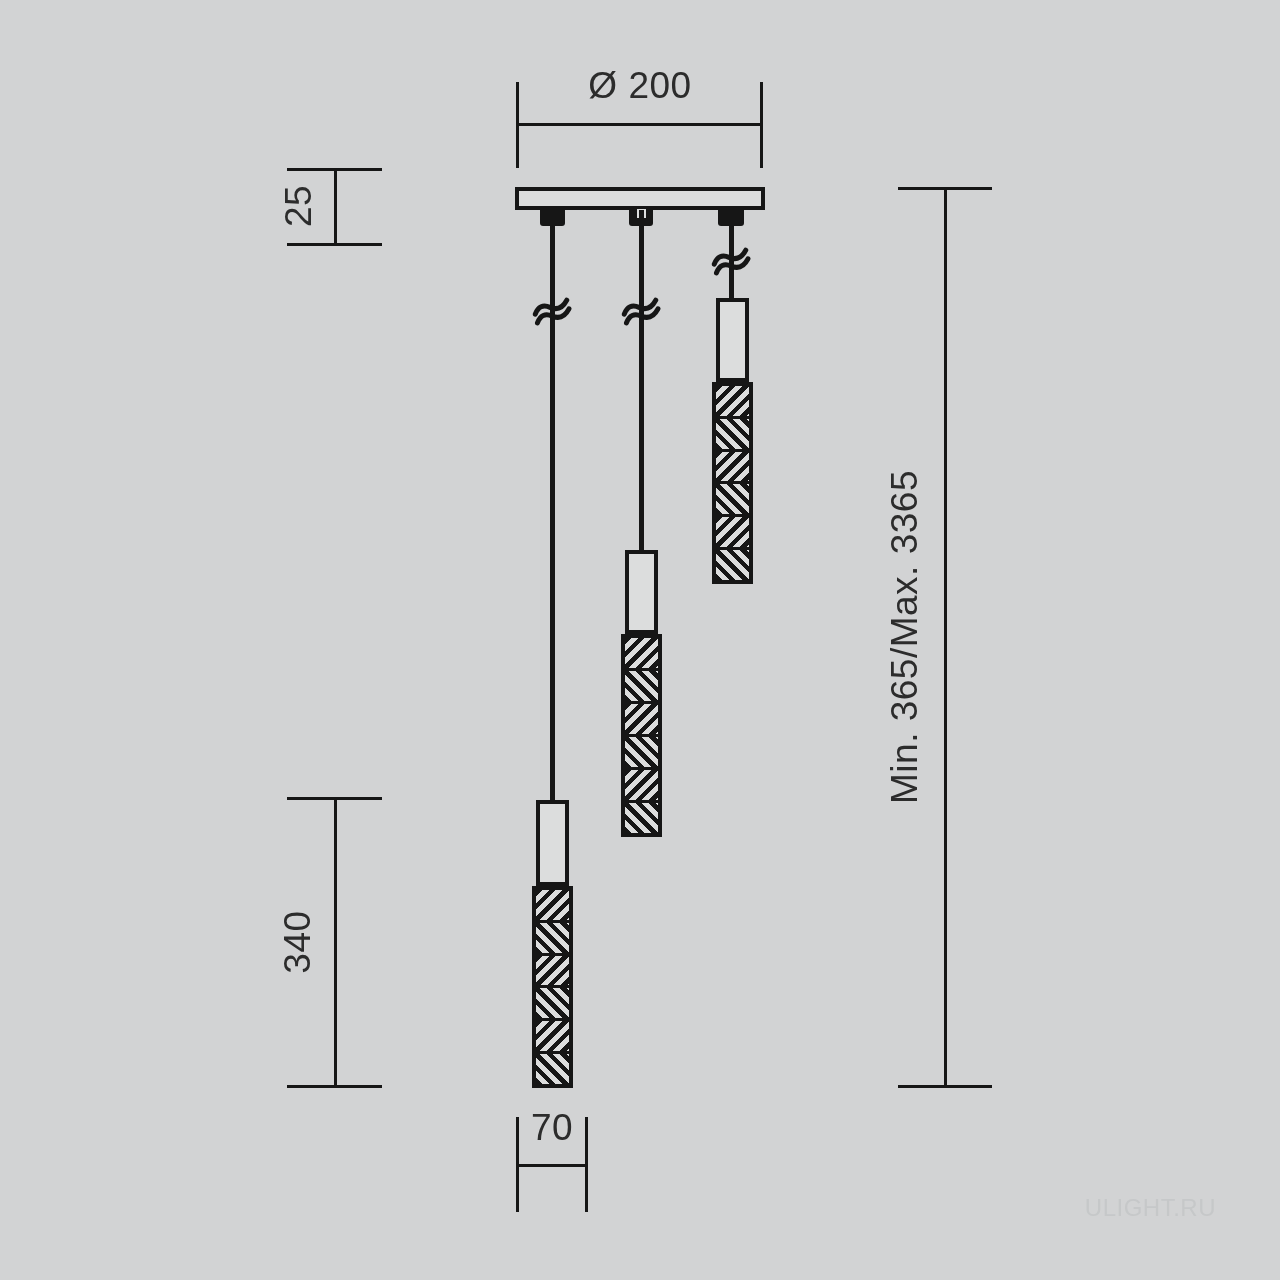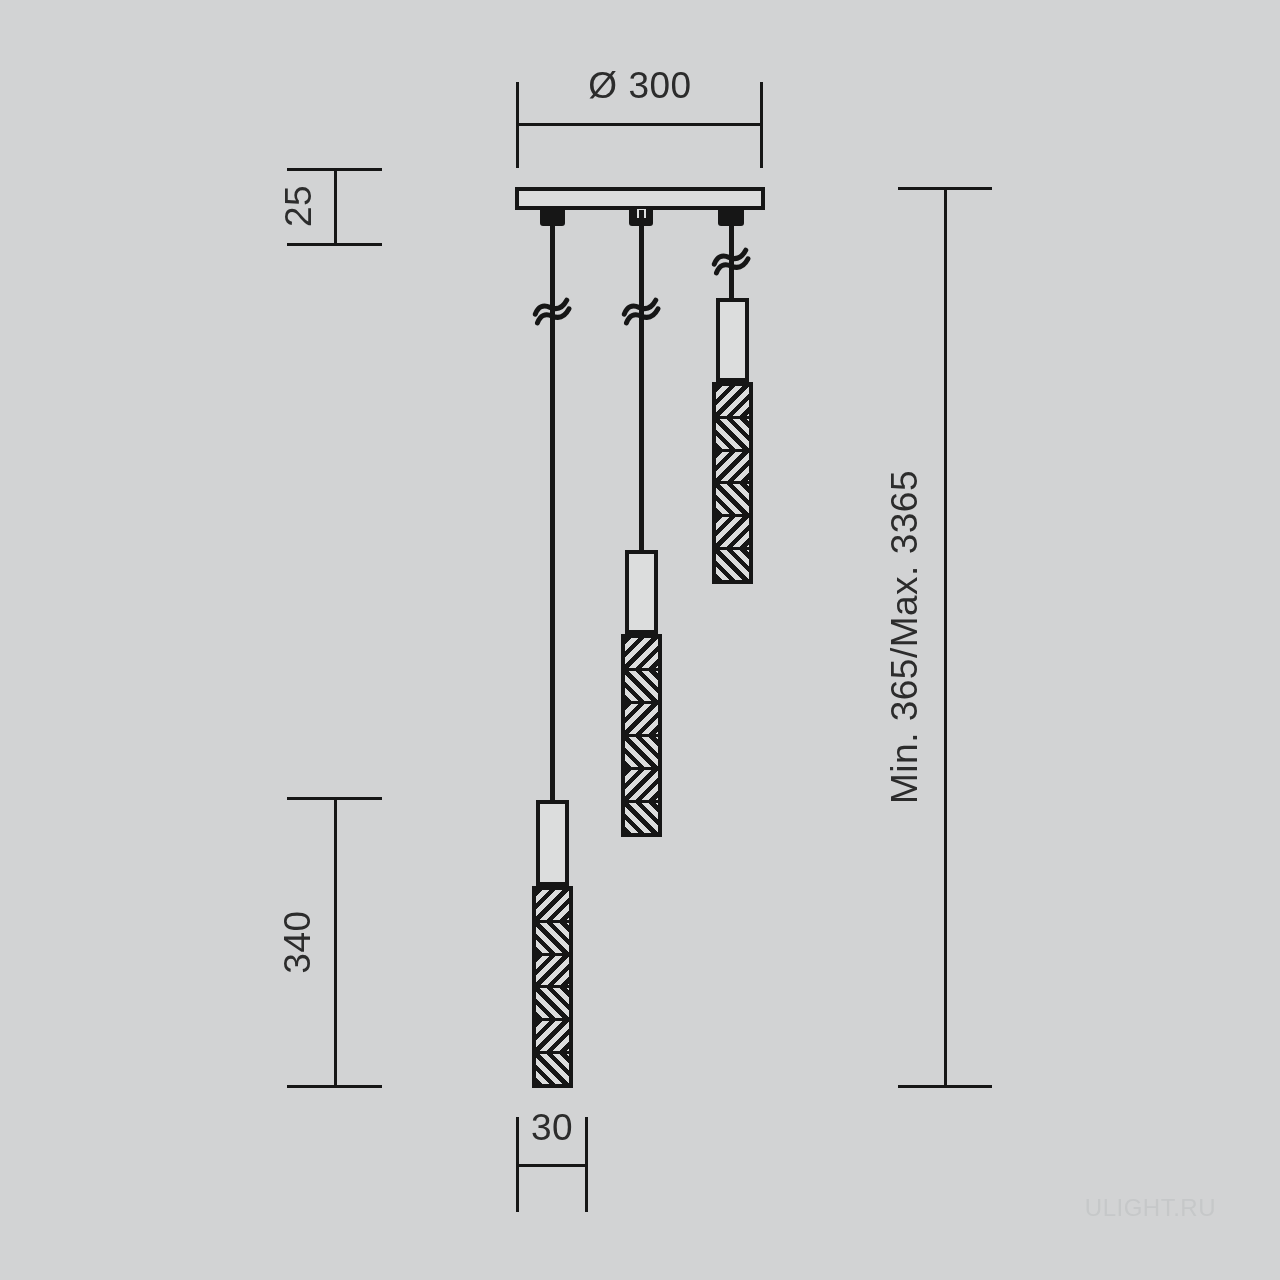--- a/index.html
+++ b/index.html
@@ -58,21 +58,21 @@
 </style>
 </head>
 <body>
 
 <div class="canvas">
 
   <div>
     <div class="vline" style="left:516px;top:82px;height:86px;"></div>
     <div class="vline" style="left:760px;top:82px;height:86px;"></div>
     <div class="hline" style="left:516px;top:123px;width:247px;"></div>
-    <div class="dim-label" style="left:540px;top:66px;width:200px;">Ø 300</div>
+    <div class="dim-label" style="left:540px;top:66px;width:200px;">Ø 200</div>
   </div>
 
   <div>
     <div class="hline" style="left:287px;top:168px;width:95px;"></div>
     <div class="hline" style="left:287px;top:243px;width:95px;"></div>
     <div class="vline" style="left:334px;top:168px;height:78px;"></div>
     <div class="dim-label rot" style="left:249px;top:186px;width:100px;height:40px;">25</div>
   </div>
 
   <div class="plate" style="left:515px;top:187px;width:250px;height:23px;"></div>
@@ -147,18 +147,18 @@
     <div class="hline" style="left:287px;top:797px;width:95px;"></div>
     <div class="hline" style="left:287px;top:1085px;width:95px;"></div>
     <div class="vline" style="left:334px;top:797px;height:291px;"></div>
     <div class="dim-label rot" style="left:229px;top:921px;width:140px;height:42px;">340</div>
   </div>
 
   <div>
     <div class="vline" style="left:516px;top:1117px;height:95px;"></div>
     <div class="vline" style="left:585px;top:1117px;height:95px;"></div>
     <div class="hline" style="left:516px;top:1164px;width:72px;"></div>
-    <div class="dim-label" style="left:502px;top:1108px;width:100px;">30</div>
+    <div class="dim-label" style="left:502px;top:1108px;width:100px;">70</div>
   </div>
 
   <div class="watermark">ULIGHT.RU</div>
 
 </div>
 
 </body></html>

